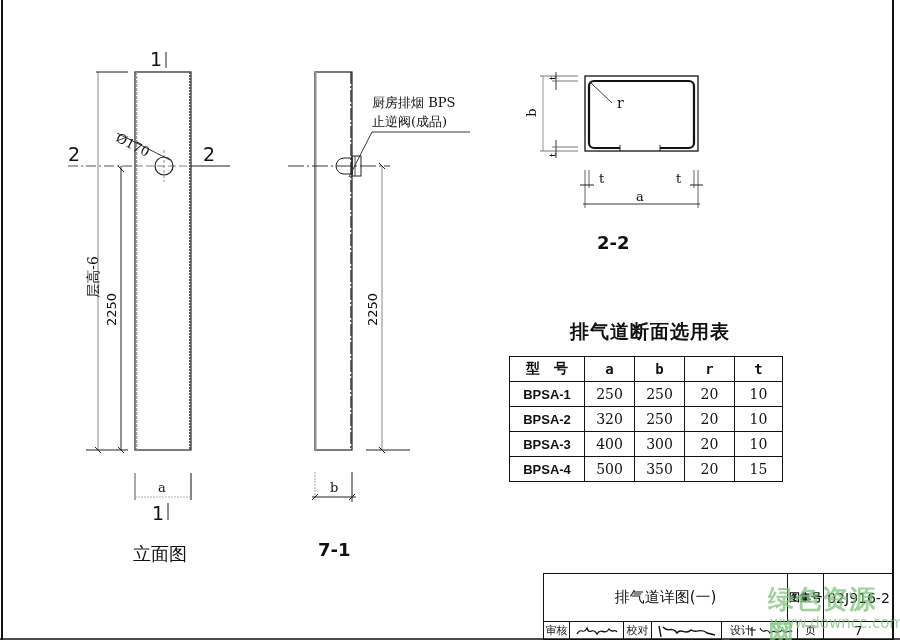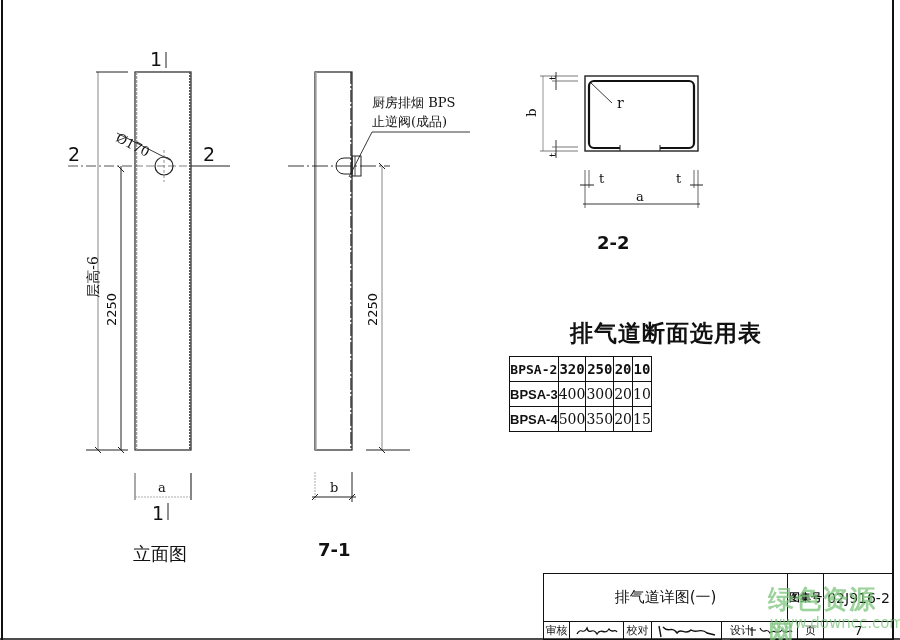--- a/index.html
+++ b/index.html
@@ -134,23 +134,37 @@
 
 <div class="lbl serif" style="left:527px;top:106px;font-size:13px;transform:rotate(-90deg);">b</div>
 <div class="lbl serif" style="left:551px;top:73px;font-size:10px;transform:rotate(-90deg);">t</div>
 <div class="lbl serif" style="left:551px;top:150px;font-size:10px;transform:rotate(-90deg);">t</div>
 <div class="lbl serif" style="left:617px;top:96px;font-size:14px;">r</div>
 <div class="lbl serif" style="left:599px;top:172px;font-size:13px;">t</div>
 <div class="lbl serif" style="left:676px;top:172px;font-size:13px;">t</div>
 <div class="lbl serif" style="left:636px;top:190px;font-size:13px;">a</div>
 <div class="lbl caption" style="left:597px;top:234px;font-weight:bold;">2-2</div>
 
-<div class="lbl" style="left:570px;top:322px;font-size:23px;font-weight:bold;letter-spacing:1px;">排气道断面选用表</div>
+<div class="lbl" style="left:570px;top:322px;font-size:19px;font-weight:bold;letter-spacing:1px;">排气道断面选用表</div>
 <table class="sel">
   <tbody>
+      <tr>
+    <td style="width:74px;">型　号</td>
+    <td style="width:49px;">a</td>
+    <td style="width:49px;">b</td>
+    <td style="width:49px;">r</td>
+    <td style="width:47px;">t</td>
+  </tr>
+  <tr>
+    <td class="model">BPSA-1</td>
+    <td class="num">250</td>
+    <td class="num">250</td>
+    <td class="num">20</td>
+    <td class="num">10</td>
+  </tr>
   <tr>
     <td class="model">BPSA-2</td>
     <td class="num">320</td>
     <td class="num">250</td>
     <td class="num">20</td>
     <td class="num">10</td>
   </tr>
   <tr>
     <td class="model">BPSA-3</td>
     <td class="num">400</td>

